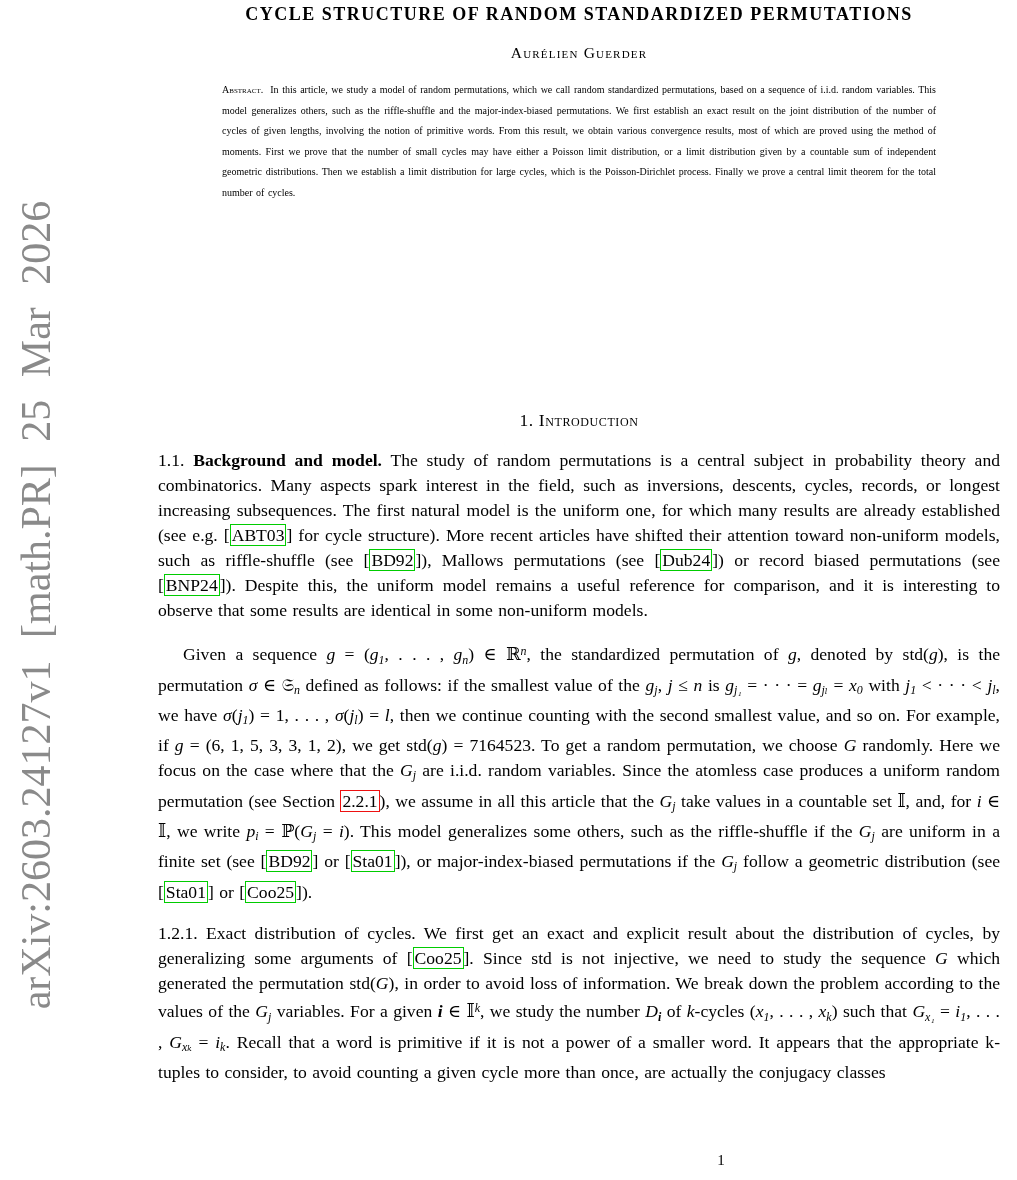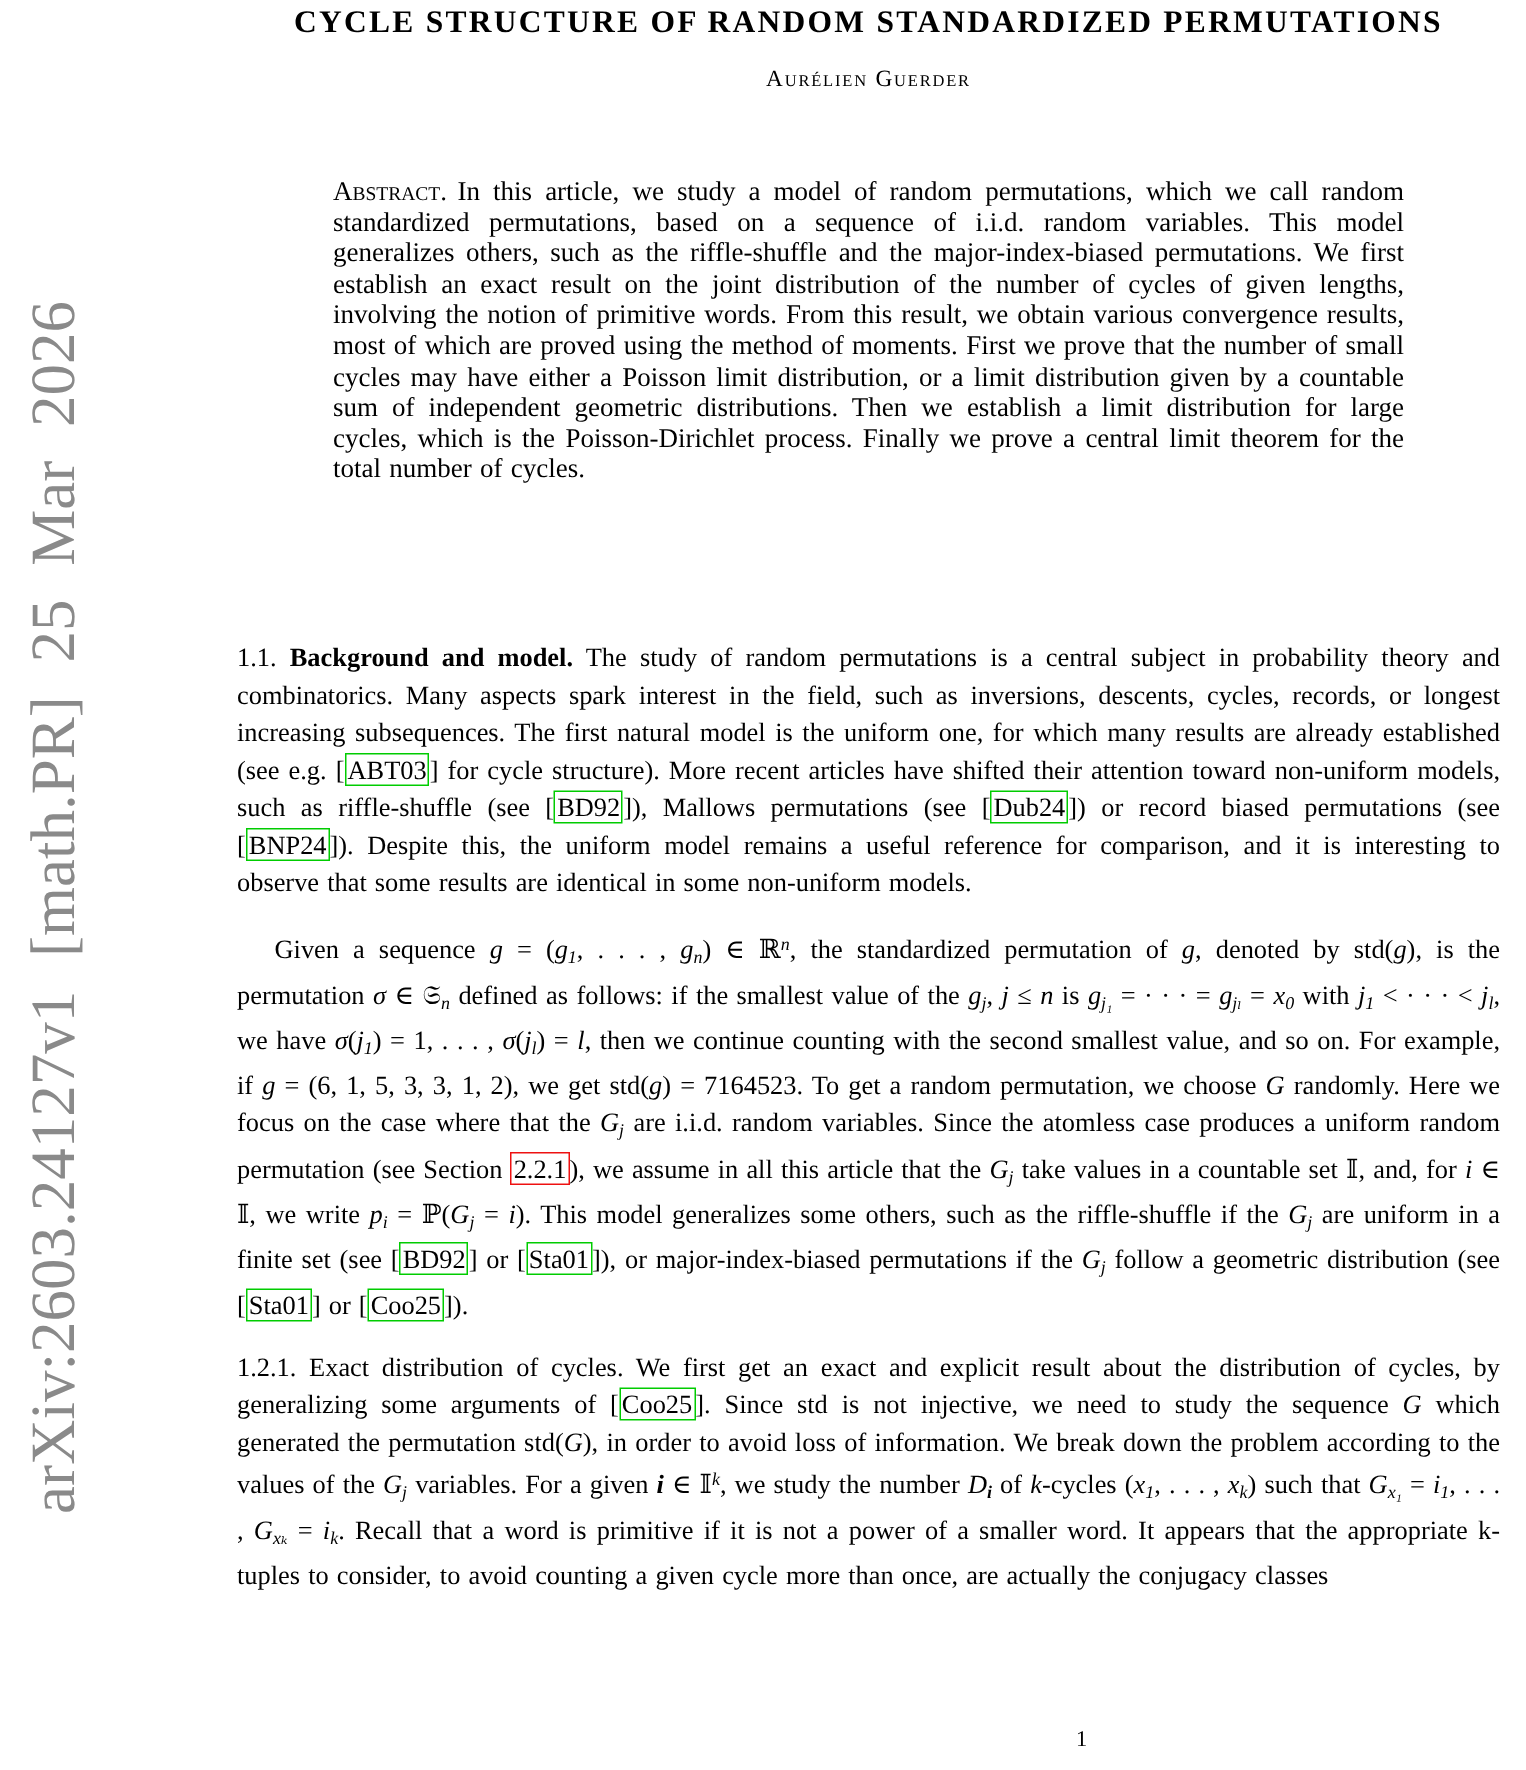--- a/index.html
+++ b/index.html
@@ -37,38 +37,38 @@
     position: absolute;
     left: 142px;
     top: 0;
     width: 874px;
   }
 
   .title {
     margin: 0;
     padding-top: 2px;
     text-align: center;
-    font-size: 21px;
+    font-size: 18px;
     line-height: 24px;
     font-weight: 700;
     letter-spacing: 1.5px;
   }
 
   .author {
     margin-top: 18px;
     text-align: center;
     font-variant: small-caps;
     font-size: 15.5px;
     letter-spacing: 1.2px;
   }
 
   .abstract {
     width: 714px;
-    margin: 55px auto 0 auto;
-    font-size: 18px;
+    margin: 18px auto 0 auto;
+    font-size: 10px;
     line-height: 20.6px;
     text-align: justify;
     word-spacing: 1px;
   }
   .abstract-label {
     font-variant: small-caps;
     margin-right: 7px;
   }
 
   .main {
@@ -135,20 +135,21 @@
 
   <h1 class="title">CYCLE STRUCTURE OF RANDOM STANDARDIZED PERMUTATIONS</h1>
 
   <div class="author">Aurélien Guerder</div>
 
   <div class="abstract">
     <span class="abstract-label">Abstract.</span><span>In this article, we study a model of random permutations, which we call random standardized permutations, based on a sequence of i.i.d. random variables. This model generalizes others, such as the riffle-shuffle and the major-index-biased permutations. We first establish an exact result on the joint distribution of the number of cycles of given lengths, involving the notion of primitive words. From this result, we obtain various convergence results, most of which are proved using the method of moments. First we prove that the number of small cycles may have either a Poisson limit distribution, or a limit distribution given by a countable sum of independent geometric distributions. Then we establish a limit distribution for large cycles, which is the Poisson-Dirichlet process. Finally we prove a central limit theorem for the total number of cycles.</span>
   </div>
 
   <div class="main">
+    <div class="section-heading">1. Introduction</div>
     <div id="paragraphs">
         <div class="para"><span class="seg-t">1.1. </span><span class="seg-b">Background and model.</span><span class="seg-t"> The study of random permutations is a central subject in probability theory and combinatorics. Many aspects spark interest in the field, such as inversions, descents, cycles, records, or longest increasing subsequences. The first natural model is the uniform one, for which many results are already established (see e.g. [</span><span class="seg-cite">ABT03</span><span class="seg-t">] for cycle structure). More recent articles have shifted their attention toward non-uniform models, such as riffle-shuffle (see [</span><span class="seg-cite">BD92</span><span class="seg-t">]), Mallows permutations (see [</span><span class="seg-cite">Dub24</span><span class="seg-t">]) or record biased permutations (see [</span><span class="seg-cite">BNP24</span><span class="seg-t">]). Despite this, the uniform model remains a useful reference for comparison, and it is interesting to observe that some results are identical in some non-uniform models.</span></div>
         <div class="para indent"><span class="seg-t">Given a sequence </span><span class="seg-m">g</span><span class="seg-t"> = (</span><span class="seg-m">g</span><span class="seg-sub">1</span><span class="seg-t">, . . . , </span><span class="seg-m">g</span><span class="seg-sub">n</span><span class="seg-t">) ∈ ℝ</span><span class="seg-sup">n</span><span class="seg-t">, the standardized permutation of </span><span class="seg-m">g</span><span class="seg-t">, denoted by std(</span><span class="seg-m">g</span><span class="seg-t">), is the permutation </span><span class="seg-m">σ</span><span class="seg-t"> ∈ 𝔖</span><span class="seg-sub">n</span><span class="seg-t"> defined as follows: if the smallest value of the </span><span class="seg-m">g</span><span class="seg-sub">j</span><span class="seg-t">, </span><span class="seg-m">j</span><span class="seg-t"> ≤ </span><span class="seg-m">n</span><span class="seg-t"> is </span><span class="seg-m">g</span><span class="seg-sub">j₁</span><span class="seg-t"> = · · · = </span><span class="seg-m">g</span><span class="seg-sub">jₗ</span><span class="seg-t"> = </span><span class="seg-m">x</span><span class="seg-sub">0</span><span class="seg-t"> with </span><span class="seg-m">j</span><span class="seg-sub">1</span><span class="seg-t"> &lt; · · · &lt; </span><span class="seg-m">j</span><span class="seg-sub">l</span><span class="seg-t">, we have </span><span class="seg-m">σ</span><span class="seg-t">(</span><span class="seg-m">j</span><span class="seg-sub">1</span><span class="seg-t">) = 1, . . . , </span><span class="seg-m">σ</span><span class="seg-t">(</span><span class="seg-m">j</span><span class="seg-sub">l</span><span class="seg-t">) = </span><span class="seg-m">l</span><span class="seg-t">, then we continue counting with the second smallest value, and so on. For example, if </span><span class="seg-m">g</span><span class="seg-t"> = (6, 1, 5, 3, 3, 1, 2), we get std(</span><span class="seg-m">g</span><span class="seg-t">) = 7164523. To get a </span><span class="seg-i">random permutation</span><span class="seg-t">, we choose </span><span class="seg-m">G</span><span class="seg-t"> randomly. Here we focus on the case where that the </span><span class="seg-m">G</span><span class="seg-sub">j</span><span class="seg-t"> are i.i.d. random variables. Since the atomless case produces a uniform random permutation (see Section </span><span class="seg-ref">2.2.1</span><span class="seg-t">), we assume in all this article that the </span><span class="seg-m">G</span><span class="seg-sub">j</span><span class="seg-t"> take values in a countable set 𝕀, and, for </span><span class="seg-m">i</span><span class="seg-t"> ∈ 𝕀, we write </span><span class="seg-m">p</span><span class="seg-sub">i</span><span class="seg-t"> = ℙ(</span><span class="seg-m">G</span><span class="seg-sub">j</span><span class="seg-t"> = </span><span class="seg-m">i</span><span class="seg-t">). This model generalizes some others, such as the riffle-shuffle if the </span><span class="seg-m">G</span><span class="seg-sub">j</span><span class="seg-t"> are uniform in a finite set (see [</span><span class="seg-cite">BD92</span><span class="seg-t">] or [</span><span class="seg-cite">Sta01</span><span class="seg-t">]), or major-index-biased permutations if the </span><span class="seg-m">G</span><span class="seg-sub">j</span><span class="seg-t"> follow a geometric distribution (see [</span><span class="seg-cite">Sta01</span><span class="seg-t">] or [</span><span class="seg-cite">Coo25</span><span class="seg-t">]).</span></div>
         <div class="para"><span class="seg-t">1.2.1. </span><span class="seg-i">Exact distribution of cycles.</span><span class="seg-t"> We first get an exact and explicit result about the distribution of cycles, by generalizing some arguments of [</span><span class="seg-cite">Coo25</span><span class="seg-t">]. Since std is not injective, we need to study the sequence </span><span class="seg-m">G</span><span class="seg-t"> which generated the permutation std(</span><span class="seg-m">G</span><span class="seg-t">), in order to avoid loss of information. We break down the problem according to the values of the </span><span class="seg-m">G</span><span class="seg-sub">j</span><span class="seg-t"> variables. For a given </span><span class="seg-mb">i</span><span class="seg-t"> ∈ 𝕀</span><span class="seg-sup">k</span><span class="seg-t">, we study the number </span><span class="seg-m">D</span><span class="seg-bsub">i</span><span class="seg-t"> of </span><span class="seg-m">k</span><span class="seg-t">-cycles (</span><span class="seg-m">x</span><span class="seg-sub">1</span><span class="seg-t">, . . . , </span><span class="seg-m">x</span><span class="seg-sub">k</span><span class="seg-t">) such that </span><span class="seg-m">G</span><span class="seg-sub">x₁</span><span class="seg-t"> = </span><span class="seg-m">i</span><span class="seg-sub">1</span><span class="seg-t">, . . . , </span><span class="seg-m">G</span><span class="seg-sub">xₖ</span><span class="seg-t"> = </span><span class="seg-m">i</span><span class="seg-sub">k</span><span class="seg-t">. Recall that a word is primitive if it is not a power of a smaller word. It appears that the appropriate k-tuples to consider, to avoid counting a given cycle more than once, are actually the conjugacy classes</span></div>
       </div>
   </div>
 
   <div class="page-number">1</div>
 
 </div>

